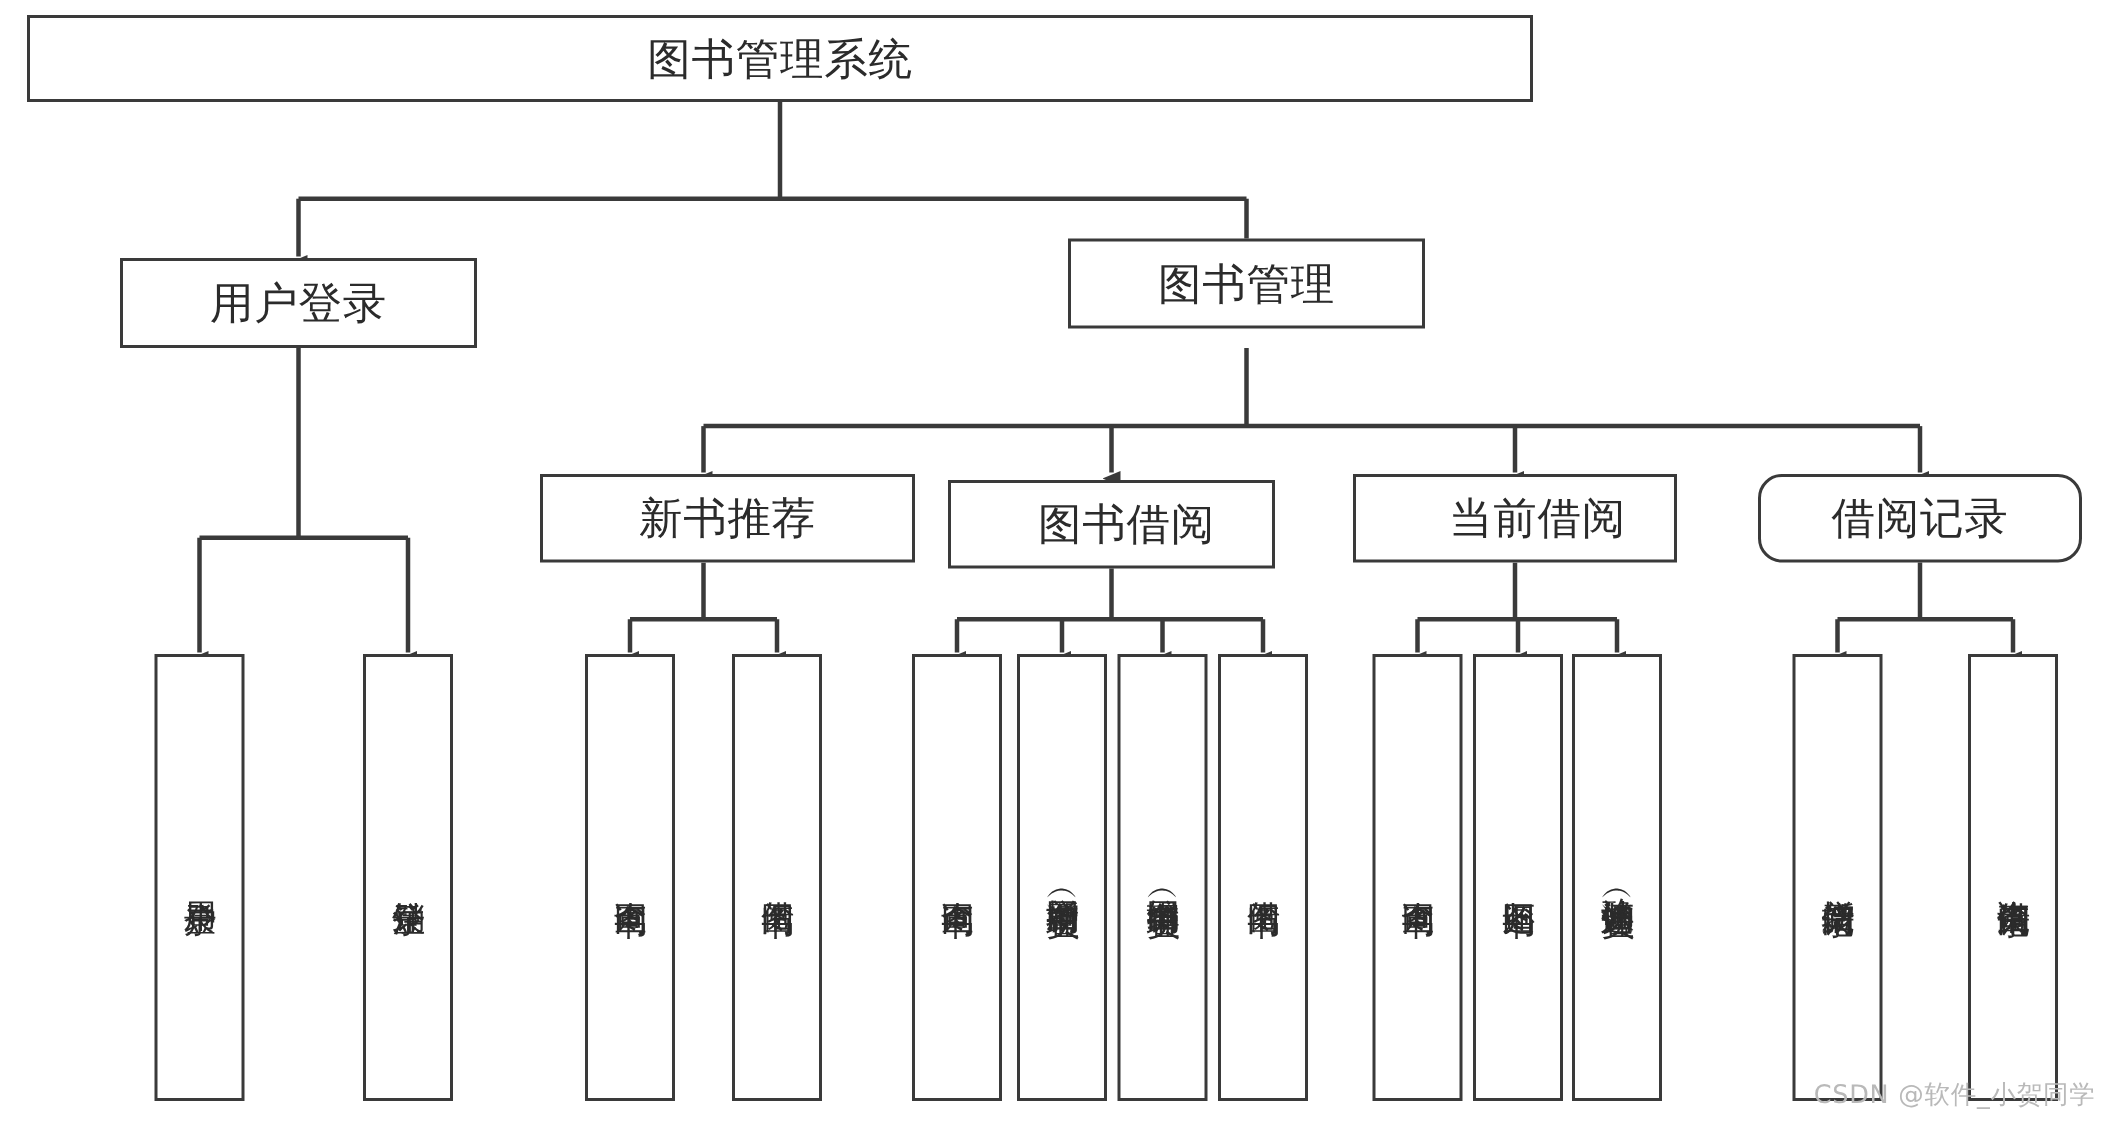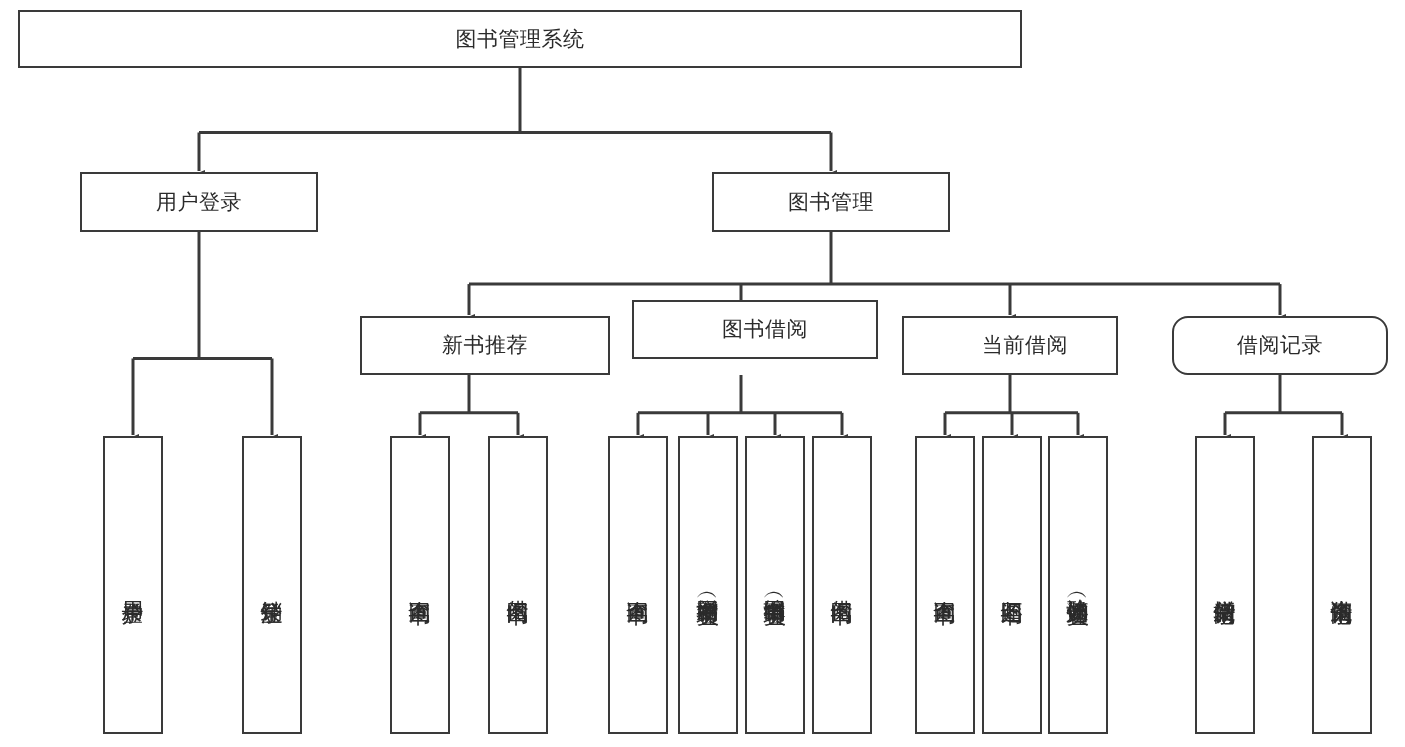--- a/index.html
+++ b/index.html
@@ -35,21 +35,21 @@
     justify-content: center;
     color: #2b2b2b;
   }
   .node .label {
     display: block;
     text-align: center;
     line-height: 1.18;
     letter-spacing: 0.5px;
   }
   .node.horiz .label {
-    font-size: 21px;
+    font-size: 29px;
   }
   .node.vert {
     align-items: center;
     justify-content: center;
   }
   .node.vert .label {
     writing-mode: vertical-rl;
     text-orientation: upright;
     font-size: 22px;
     line-height: 1.05;
@@ -115,27 +115,27 @@
       </g>
   </svg>
 
   <div id="nodes">
       <div class="node horiz" style="left: 18px; top: 10px; width: 1004px; height: 58px;">
         <span class="label">图书管理系统</span>
       </div>
       <div class="node horiz" style="left: 80px; top: 172px; width: 238px; height: 60px;">
         <span class="label">用户登录</span>
       </div>
-      <div class="node horiz" style="left: 712px; top: 172px; width: 238px; height: 60px;">
+      <div class="node horiz" style="left: 712px; top: 159px; width: 238px; height: 60px;">
         <span class="label">图书管理</span>
       </div>
       <div class="node horiz" style="left: 360px; top: 316px; width: 250px; height: 59px;">
         <span class="label">新书推荐</span>
       </div>
-      <div class="node horiz" style="left: 632px; top: 300px; width: 246px; height: 59px; padding-left: 20px;">
+      <div class="node horiz" style="left: 632px; top: 320px; width: 218px; height: 59px; padding-left: 20px;">
         <span class="label">图书借阅</span>
       </div>
       <div class="node horiz" style="left: 902px; top: 316px; width: 216px; height: 59px; padding-left: 30px;">
         <span class="label">当前借阅</span>
       </div>
       <div class="node horiz" style="left: 1172px; top: 316px; width: 216px; height: 59px; border-radius: 16px;">
         <span class="label">借阅记录</span>
       </div>
       <div class="node vert" style="left: 103px; top: 436px; width: 60px; height: 298px;">
         <span class="label">用户登录</span>
@@ -171,13 +171,14 @@
         <span class="label">确认归还（管理员）</span>
       </div>
       <div class="node vert" style="left: 1195px; top: 436px; width: 60px; height: 298px;">
         <span class="label">新增借阅记录</span>
       </div>
       <div class="node vert" style="left: 1312px; top: 436px; width: 60px; height: 298px;">
         <span class="label">查询借阅记录</span>
       </div>
     </div>
 
+  <div id="watermark">CSDN @软件_小贺同学</div>
 </div>
 
 </body></html>

